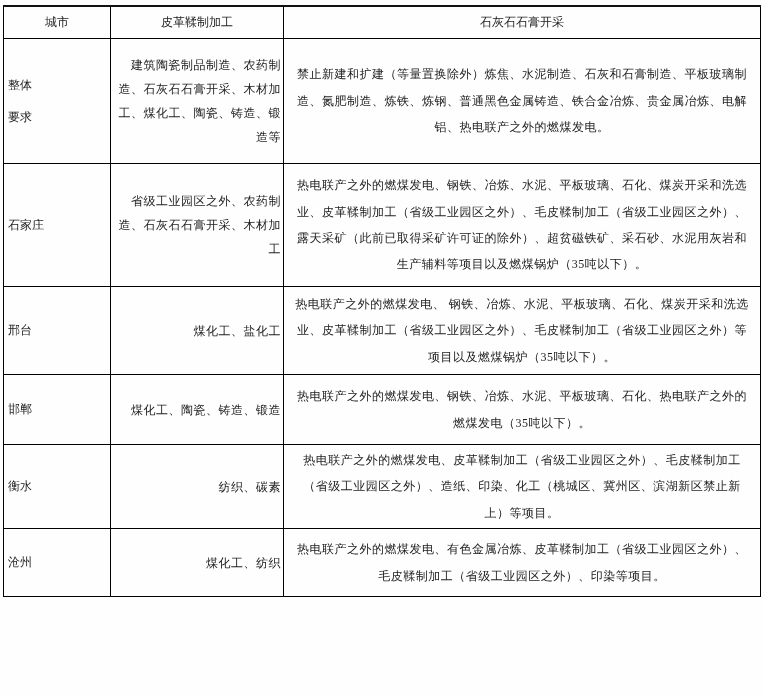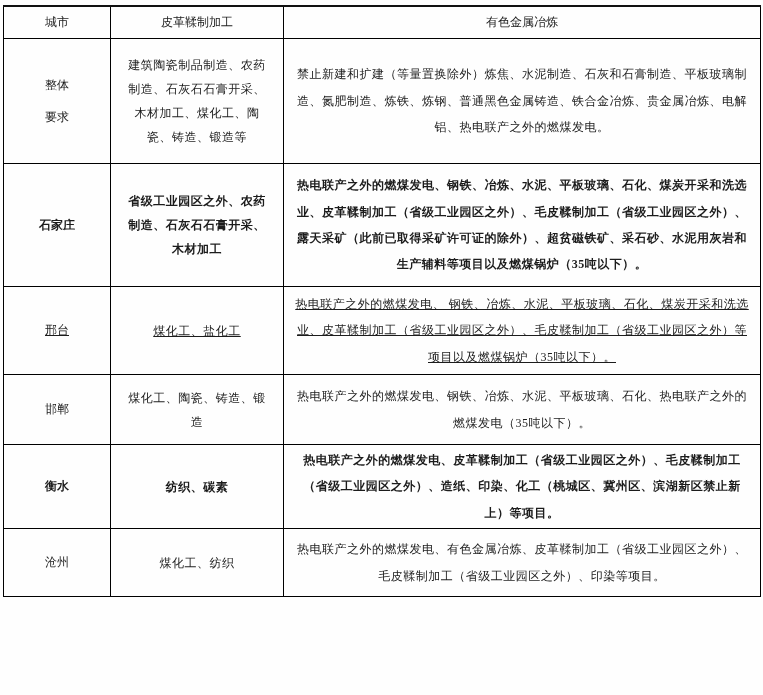--- a/index.html
+++ b/index.html
@@ -36,59 +36,58 @@
     vertical-align: middle;
     overflow: hidden;
   }
   table.doc-table th {
     height: 31px;
     text-align: center;
     padding: 0 4px;
     line-height: 1.4;
   }
   td.city-cell {
-    text-align: center;
     white-space: pre-line;
     line-height: 2.7;
     padding: 0 4px;
   }
   td.restr-cell {
-    text-align: center;
-    padding: 0 14px;
+    text-align: right;
+    padding: 0 2px;
     line-height: 2.0;
     letter-spacing: 0.5px;
   }
   td.prohib-cell {
     text-align: center;
     padding: 2px 9px;
     line-height: 2.2;
     letter-spacing: 0.5px;
   }
   tr.r0 td { height: 120px; }
-  tr.r1 td { height: 118px; font-weight: bold; }
-  tr.r2 td { height: 83px; text-decoration: underline; }
+  tr.r1 td { height: 118px; }
+  tr.r2 td { height: 83px; }
   tr.r3 td { height: 65px; }
-  tr.r4 td { height: 66px; font-weight: bold; }
+  tr.r4 td { height: 66px; }
   tr.r5 td { height: 63px; }
 </style>
 </head>
 <body>
 
 <div class="page">
   <table class="doc-table">
     <colgroup>
       <col class="c-city">
       <col class="c-restr">
       <col class="c-prohib">
     </colgroup>
     <thead>
       <tr>
         <th>城市</th>
         <th>皮革鞣制加工</th>
-        <th>有色金属冶炼</th>
+        <th>石灰石石膏开采</th>
       </tr>
     </thead>
     <tbody>
       <tr class="r0">
         <td class="city-cell">整体
 要求</td>
         <td class="restr-cell">建筑陶瓷制品制造、农药制造、石灰石石膏开采、木材加工、煤化工、陶瓷、铸造、锻造等</td>
         <td class="prohib-cell">禁止新建和扩建（等量置换除外）炼焦、水泥制造、石灰和石膏制造、平板玻璃制造、氮肥制造、炼铁、炼钢、普通黑色金属铸造、铁合金冶炼、贵金属冶炼、电解铝、热电联产之外的燃煤发电。</td>
       </tr>
       <tr class="r1">

